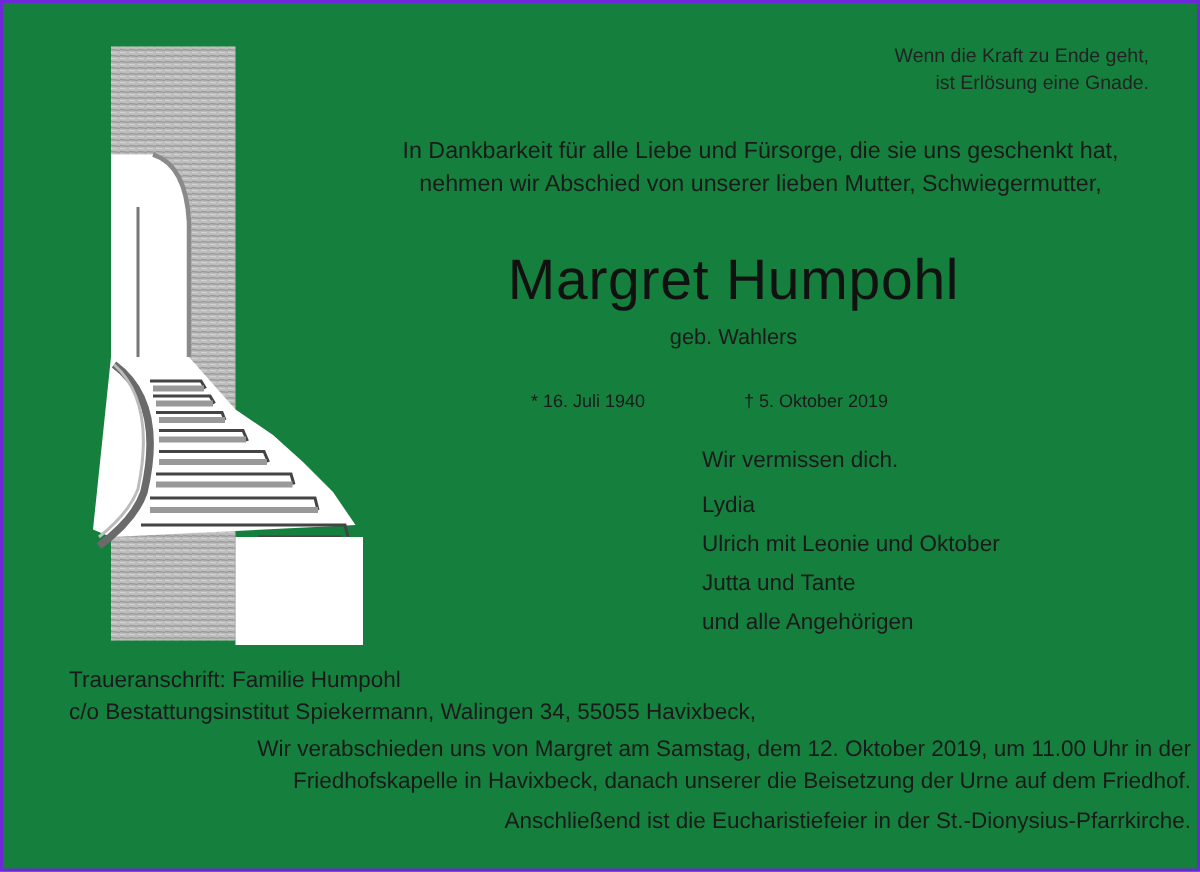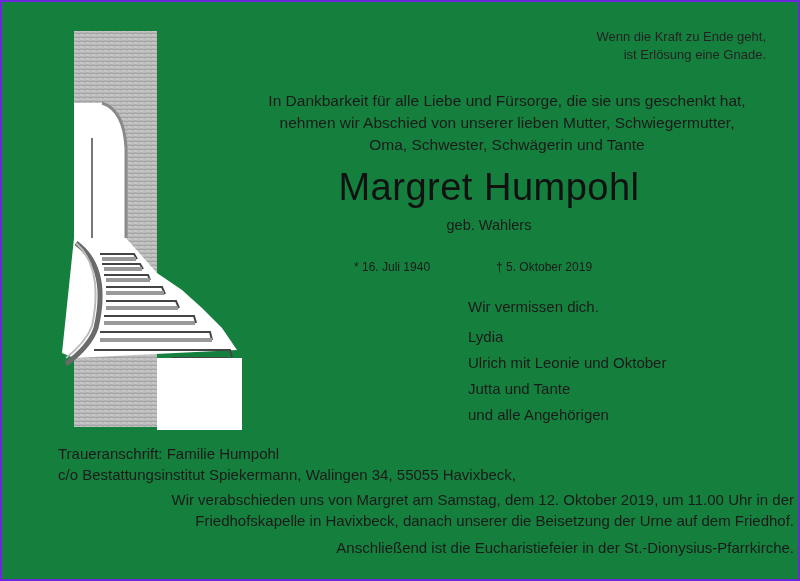--- a/index.html
+++ b/index.html
@@ -33,21 +33,21 @@
       position: absolute; top: 254px; font-size: 12px; line-height: 22px;
     }
     .birth { left: 352px; }
     .death { left: 494px; }
     .survivors {
       position: absolute; left: 466px; top: 294px; font-size: 15px;
     }
     .survivors .miss { line-height: 22px; margin-bottom: 6px; }
     .survivors .fam { line-height: 26px; }
     .address {
-      position: absolute; left: 56px; top: 441px; font-size: 15px; line-height: 21px;
+      position: absolute; left: 44px; top: 441px; font-size: 15px; line-height: 21px;
     }
     .service {
       position: absolute; left: 52px; top: 487px; font-size: 15px; line-height: 21px;
       width: 740px;
       text-align: right;
     }
     .service .p2 { margin-top: 6px; }
     .illustration { position: absolute; left: 60px; top: 26px; width: 180px; height: 402px; }
   </style>
 </head>
@@ -100,21 +100,20 @@
   </svg>
 
   <div class="motto">
     <div>Wenn die Kraft zu Ende geht,</div>
     <div>ist Erlösung eine Gnade.</div>
   </div>
 
   <div class="intro">
     <div>In Dankbarkeit für alle Liebe und Fürsorge, die sie uns geschenkt hat,</div>
     <div>nehmen wir Abschied von unserer lieben Mutter, Schwiegermutter,</div>
-    <div>Oma, Schwester, Schwägerin und Tante</div>
   </div>
 
   <div class="name">Margret Humpohl</div>
   <div class="maiden">geb. Wahlers</div>
 
   <div class="dates birth">* 16. Juli 1940</div>
   <div class="dates death">† 5. Oktober 2019</div>
 
   <div class="survivors">
     <div class="miss">Wir vermissen dich.</div>

